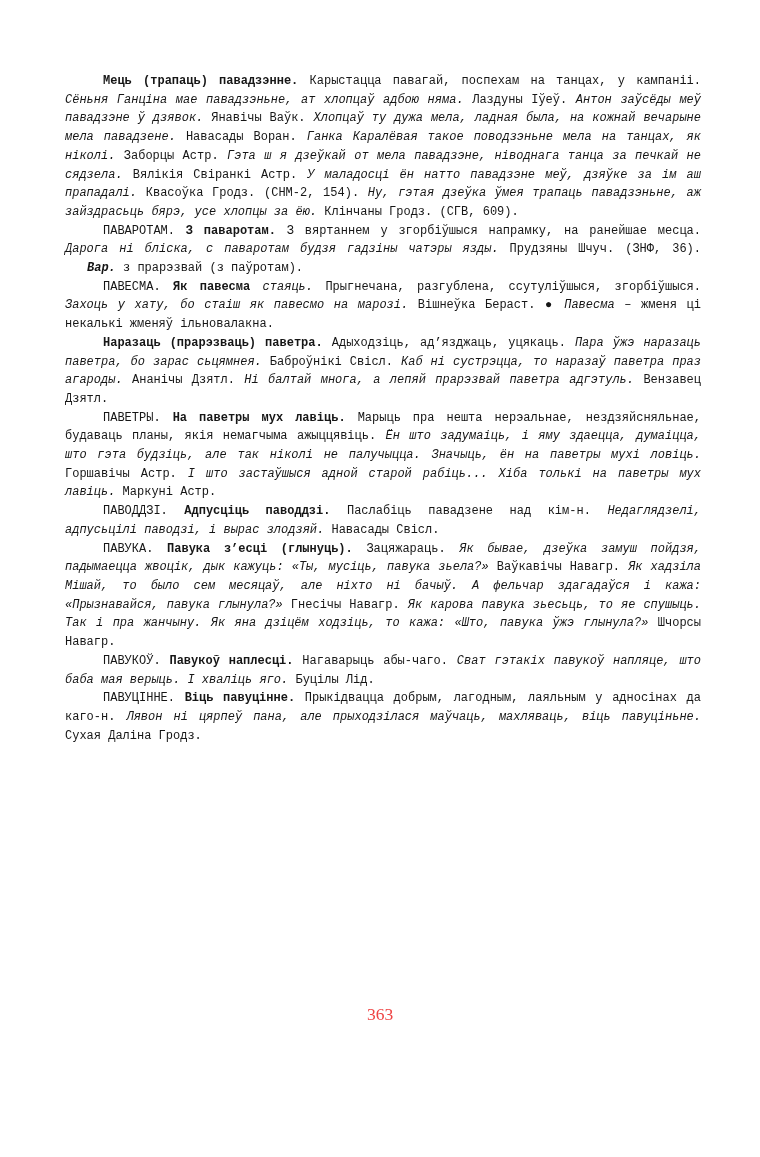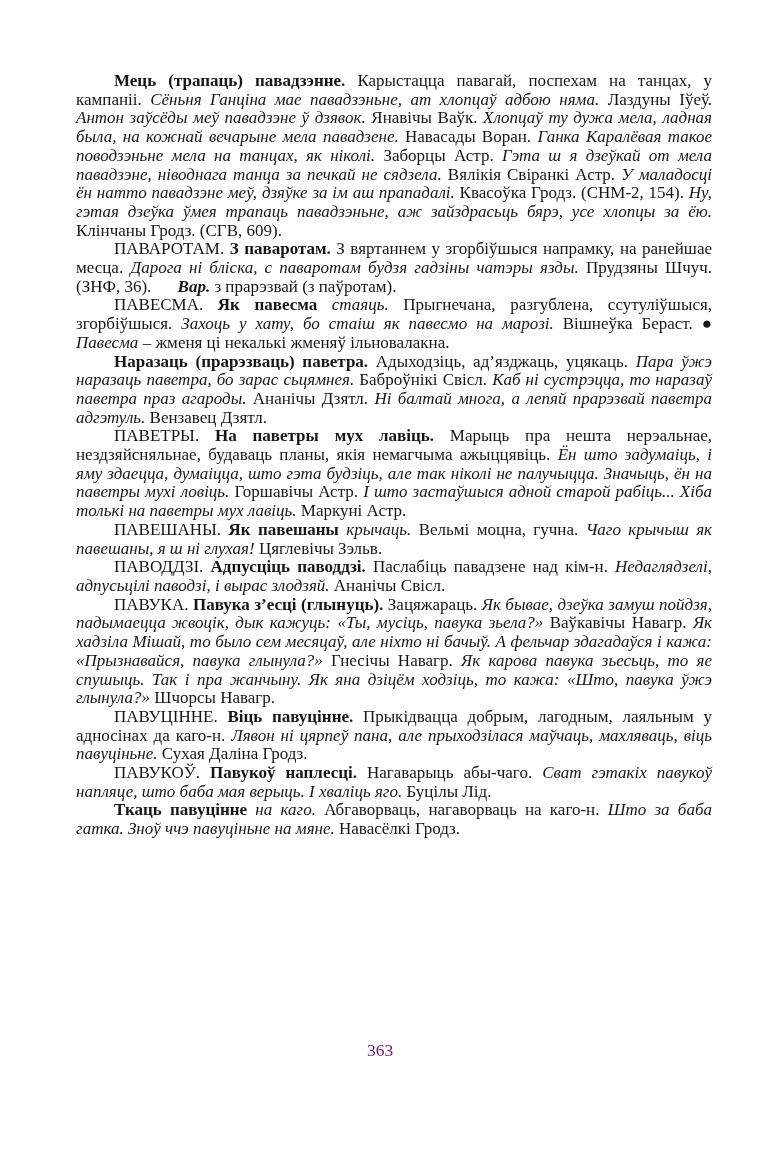--- a/index.html
+++ b/index.html
@@ -11,58 +11,57 @@
     position: relative;
     width: 760px;
     height: 1157px;
     background: #ffffff;
     color: #161616;
     font-family: "Liberation Serif", "DejaVu Serif", serif;
     overflow: hidden;
   }
   .text-block {
     position: absolute;
-    left: 76px;
+    left: 65px;
     top: 72px;
     width: 636px;
-    font-size: 17px;
+    font-size: 12px;
     line-height: 18.7px;
     text-align: justify;
     text-justify: inter-word;
+    font-family: Liberation Mono, monospace;
   }
   .para {
     margin: 0;
     padding: 0;
     text-indent: 38px;
   }
   .r-n { font-weight: normal; font-style: normal; }
   .r-b { font-weight: bold;   font-style: normal; }
   .r-i { font-weight: normal; font-style: italic; }
   .r-bi { font-weight: bold;  font-style: italic; margin-left: 22px; }
   .page-number {
     position: absolute;
     left: 0;
-    top: 1040px;
+    top: 1004px;
     width: 100%;
     text-align: center;
     font-size: 17.5px;
-    color: #701a75;
+    color: #ef4444;
   }
 </style>
 </head>
 <body>
 
 <div class="page">
   <main class="text-block">
       <p class="para"><span class="r-b">Мець (трапаць) павадзэнне.</span><span class="r-n"> Карыстацца павагай, поспехам на танцах, у кампаніі. </span><span class="r-i">Сёньня Ганціна мае павадзэньне, ат хлопцаў адбою няма. </span><span class="r-n">Лаздуны Іўеў. </span><span class="r-i">Антон заўсёды меў павадзэне ў дзявок. </span><span class="r-n">Янавічы Ваўк. </span><span class="r-i">Хлопцаў ту дужа мела, ладная была, на кожнай вечарыне мела павадзене. </span><span class="r-n">Навасады Воран. </span><span class="r-i">Ганка Каралёвая такое поводзэньне мела на танцах, як ніколі. </span><span class="r-n">Заборцы Астр. </span><span class="r-i">Гэта ш я дзеўкай от мела павадзэне, ніводнага танца за печкай не сядзела. </span><span class="r-n">Вялікія Свіранкі Астр. </span><span class="r-i">У маладосці ён натто павадзэне меў, дзяўке за ім аш прападалі. </span><span class="r-n">Квасоўка Гродз. (СНМ-2, 154). </span><span class="r-i">Ну, гэтая дзеўка ўмея трапаць павадзэньне, аж зайздрасьць бярэ, усе хлопцы за ёю. </span><span class="r-n">Клінчаны Гродз. (СГВ, 609).</span></p>
       <p class="para"><span class="r-n">ПАВАРОТАМ. </span><span class="r-b">З паваротам. </span><span class="r-n">З вяртаннем у згорбіўшыся напрамку, на ранейшае месца. </span><span class="r-i">Дарога ні бліска, с паваротам будзя гадзіны чатэры язды. </span><span class="r-n">Прудзяны Шчуч. (ЗНФ, 36). </span><span class="r-bi">Вар. </span><span class="r-n">з прарэзвай (з паўротам).</span></p>
       <p class="para"><span class="r-n">ПАВЕСМА. </span><span class="r-b">Як павесма </span><span class="r-i">стаяць. </span><span class="r-n">Прыгнечана, разгублена, ссутуліўшыся, згорбіўшыся. </span><span class="r-i">Захоць у хату, бо стаіш як павесмо на марозі. </span><span class="r-n">Вішнеўка Бераст. ● </span><span class="r-i">Павесма </span><span class="r-n">– жменя ці некалькі жменяў ільновалакна.</span></p>
       <p class="para"><span class="r-b">Наразаць (прарэзваць) паветра. </span><span class="r-n">Адыходзіць, ад’язджаць, уцякаць. </span><span class="r-i">Пара ўжэ наразаць паветра, бо зарас сьцямнея. </span><span class="r-n">Баброўнікі Свісл. </span><span class="r-i">Каб ні сустрэцца, то наразаў паветра праз агароды. </span><span class="r-n">Ананічы Дзятл. </span><span class="r-i">Ні балтай многа, а лепяй прарэзвай паветра адгэтуль. </span><span class="r-n">Вензавец Дзятл.</span></p>
       <p class="para"><span class="r-n">ПАВЕТРЫ. </span><span class="r-b">На паветры мух лавіць. </span><span class="r-n">Марыць пра нешта нерэальнае, нездзяйсняльнае, будаваць планы, якія немагчыма ажыццявіць. </span><span class="r-i">Ён што задумаіць, і яму здаецца, думаіцца, што гэта будзіць, але так ніколі не палучыцца. Значыць, ён на паветры мухі ловіць. </span><span class="r-n">Горшавічы Астр. </span><span class="r-i">І што застаўшыся адной старой рабіць... Хіба толькі на паветры мух лавіць. </span><span class="r-n">Маркуні Астр.</span></p>
-      <p class="para"><span class="r-n">ПАВЕШАНЫ. </span><span class="r-b">Як павешаны </span><span class="r-i">крычаць. </span><span class="r-n">Вельмі моцна, гучна. </span><span class="r-i">Чаго крычыш як павешаны, я ш ні глухая! </span><span class="r-n">Цяглевічы Зэльв.</span></p>
-      <p class="para"><span class="r-n">ПАВОДДЗІ. </span><span class="r-b">Адпусціць паводдзі. </span><span class="r-n">Паслабіць павадзене над кім-н. </span><span class="r-i">Недаглядзелі, адпусьцілі паводзі, і вырас злодзяй. </span><span class="r-n">Ананічы Свісл.</span></p>
+      <p class="para"><span class="r-n">ПАВОДДЗІ. </span><span class="r-b">Адпусціць паводдзі. </span><span class="r-n">Паслабіць павадзене над кім-н. </span><span class="r-i">Недаглядзелі, адпусьцілі паводзі, і вырас злодзяй. </span><span class="r-n">Навасады Свісл.</span></p>
       <p class="para"><span class="r-n">ПАВУКА. </span><span class="r-b">Павука з’есці (глынуць). </span><span class="r-n">Зацяжараць. </span><span class="r-i">Як бывае, дзеўка замуш пойдзя, падымаецца жвоцік, дык кажуць: «Ты, мусіць, павука зьела?» </span><span class="r-n">Ваўкавічы Навагр. </span><span class="r-i">Як хадзіла Мішай, то было сем месяцаў, але ніхто ні бачыў. А фельчар здагадаўся і кажа: «Прызнавайся, павука глынула?» </span><span class="r-n">Гнесічы Навагр. </span><span class="r-i">Як карова павука зьесьць, то яе спушыць. Так і пра жанчыну. Як яна дзіцём ходзіць, то кажа: «Што, павука ўжэ глынула?» </span><span class="r-n">Шчорсы Навагр.</span></p>
+      <p class="para"><span class="r-n">ПАВУКОЎ. </span><span class="r-b">Павукоў наплесці. </span><span class="r-n">Нагаварыць абы-чаго. </span><span class="r-i">Сват гэтакіх павукоў напляце, што баба мая верыць. І хваліць яго. </span><span class="r-n">Буцілы Лід.</span></p>
       <p class="para"><span class="r-n">ПАВУЦІННЕ. </span><span class="r-b">Віць павуцінне. </span><span class="r-n">Прыкідвацца добрым, лагодным, лаяльным у адносінах да каго-н. </span><span class="r-i">Лявон ні цярпеў пана, але прыходзілася маўчаць, махляваць, віць павуціньне. </span><span class="r-n">Сухая Даліна Гродз.</span></p>
-      <p class="para"><span class="r-n">ПАВУКОЎ. </span><span class="r-b">Павукоў наплесці. </span><span class="r-n">Нагаварыць абы-чаго. </span><span class="r-i">Сват гэтакіх павукоў напляце, што баба мая верыць. І хваліць яго. </span><span class="r-n">Буцілы Лід.</span></p>
-      <p class="para"><span class="r-b">Ткаць павуцінне </span><span class="r-i">на каго. </span><span class="r-n">Абгаворваць, нагаворваць на каго-н. </span><span class="r-i">Што за баба гатка. Зноў ччэ павуціньне на мяне. </span><span class="r-n">Навасёлкі Гродз.</span></p>
     </main>
   <footer class="page-number">363</footer>
 </div>
 
 </body></html>

